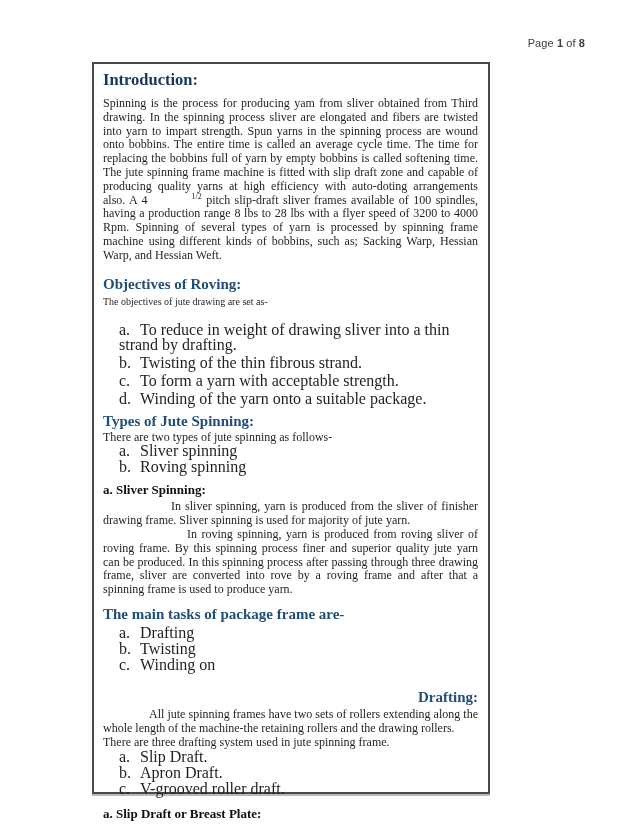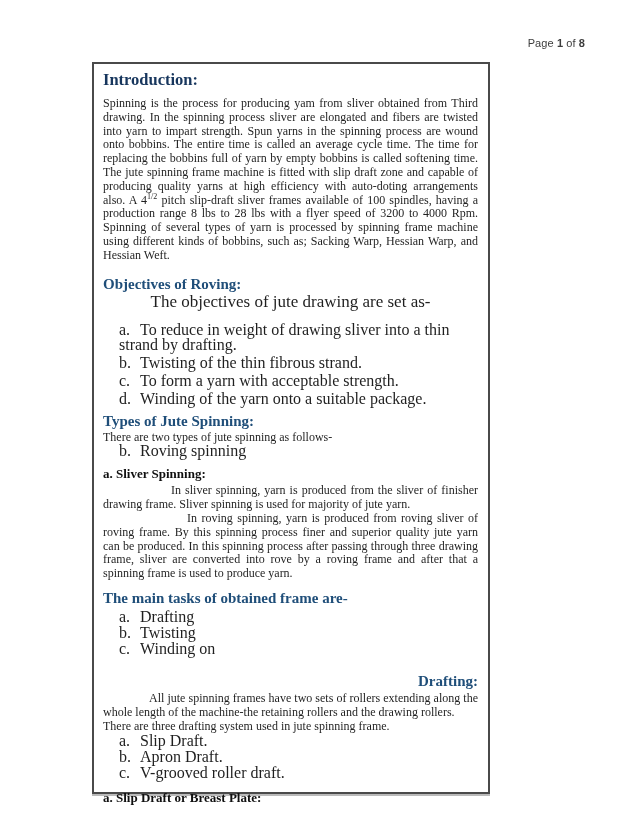--- a/index.html
+++ b/index.html
@@ -25,22 +25,22 @@
     border: 2px solid #4a4a4a;
     box-shadow: 0 2px 0 rgba(130,130,130,0.55);
     padding: 4px 10px 0 9px;
     background: #ffffff;
   }
   .h1 { font-size: 16.5px; font-weight: bold; color: #17365D; margin: 2px 0 7px; }
   .h2 { font-size: 15px; font-weight: bold; color: #1F4E79; }
   .h3 { font-size: 13px; font-weight: bold; color: #101010; }
   .body { font-size: 12px; line-height: 13.8px; margin: 0; }
   .just { text-align: justify; }
-  sup { font-size: 8px; line-height: 0; }
-  .lead { font-size: 17px; line-height: 16px; margin: 1px 0 0; text-align: center; }
+  sup { font-size: 8px; line-height: 0; margin-left: 44px; }
+  .lead { font-size: 10px; line-height: 16px; margin: 1px 0 0; }
   .indent-lg { text-indent: 68px; }
   .indent-xl { text-indent: 84px; }
   .indent-md { text-indent: 46px; }
   .list { padding-left: 16px; }
   .li { font-size: 16px; }
   .li .mk { display: inline-block; width: 21px; }
   .list-a .li { line-height: 15px; margin-bottom: 3px; }  
   .list-b .li { line-height: 14px; margin-bottom: 2px; }  
   .m-objectives { margin: 13px 0 1px; }
   .m-types     { margin: 7px 0 1px; }
@@ -71,29 +71,30 @@
     <div class="list list-a m-list-obj">
       <div class="li"><span class="mk">a.</span><span>To reduce in weight of drawing sliver into a thin strand by drafting.</span></div>
       <div class="li"><span class="mk">b.</span><span>Twisting of the thin fibrous strand.</span></div>
       <div class="li"><span class="mk">c.</span><span>To form a yarn with acceptable strength.</span></div>
       <div class="li"><span class="mk">d.</span><span>Winding of the yarn onto a suitable package.</span></div>
     </div>
 
     <div class="h2 m-types">Types of Jute Spinning:</div>
     <p class="body">There are two types of jute spinning as follows-</p>
     <div class="list list-b">
+      <div class="li"><span class="mk">a.</span><span>Sliver spinning</span></div>
       <div class="li"><span class="mk">b.</span><span>Roving spinning</span></div>
     </div>
 
     <div class="h3 m-sliver">a. Sliver Spinning:</div>
     <p class="body just indent-lg">In sliver spinning, yarn is produced from the sliver of finisher drawing frame. Sliver spinning is used for majority of jute yarn.</p>
 
     <p class="body just indent-xl">In roving spinning, yarn is produced from roving sliver of roving frame. By this spinning process finer and superior quality jute yarn can be produced. In this spinning process after passing through three drawing frame, sliver are converted into rove by a roving frame and after that a spinning frame is used to produce yarn.</p>
 
-    <div class="h2 m-tasks">The main tasks of obtained frame are-</div>
+    <div class="h2 m-tasks">The main tasks of package frame are-</div>
     <div class="list list-b">
       <div class="li"><span class="mk">a.</span><span>Drafting</span></div>
       <div class="li"><span class="mk">b.</span><span>Twisting</span></div>
       <div class="li"><span class="mk">c.</span><span>Winding on</span></div>
     </div>
 
     <div class="h2 m-drafting">Drafting:</div>
     <p class="body just indent-md">All jute spinning frames have two sets of rollers extending along the whole length of the machine-the retaining rollers and the drawing rollers.</p>
     <p class="body m-line2">There are three drafting system used in jute spinning frame.</p>
     <div class="list list-b m-list-draft">

